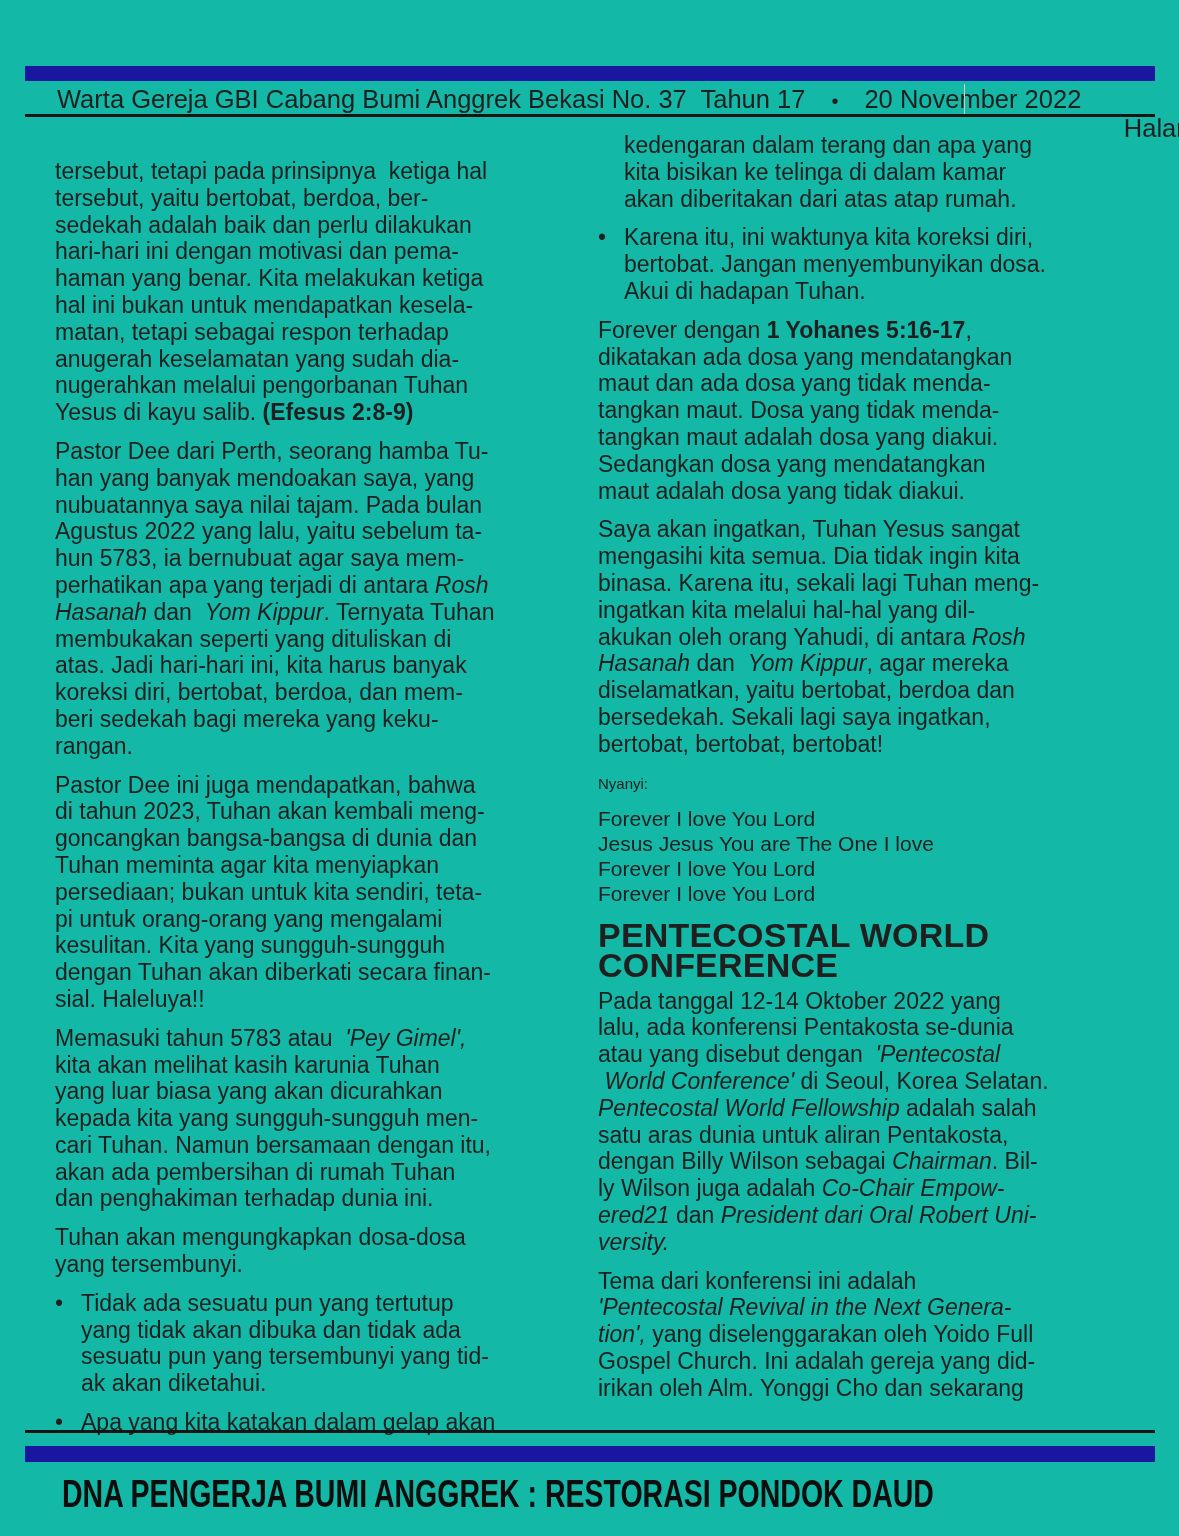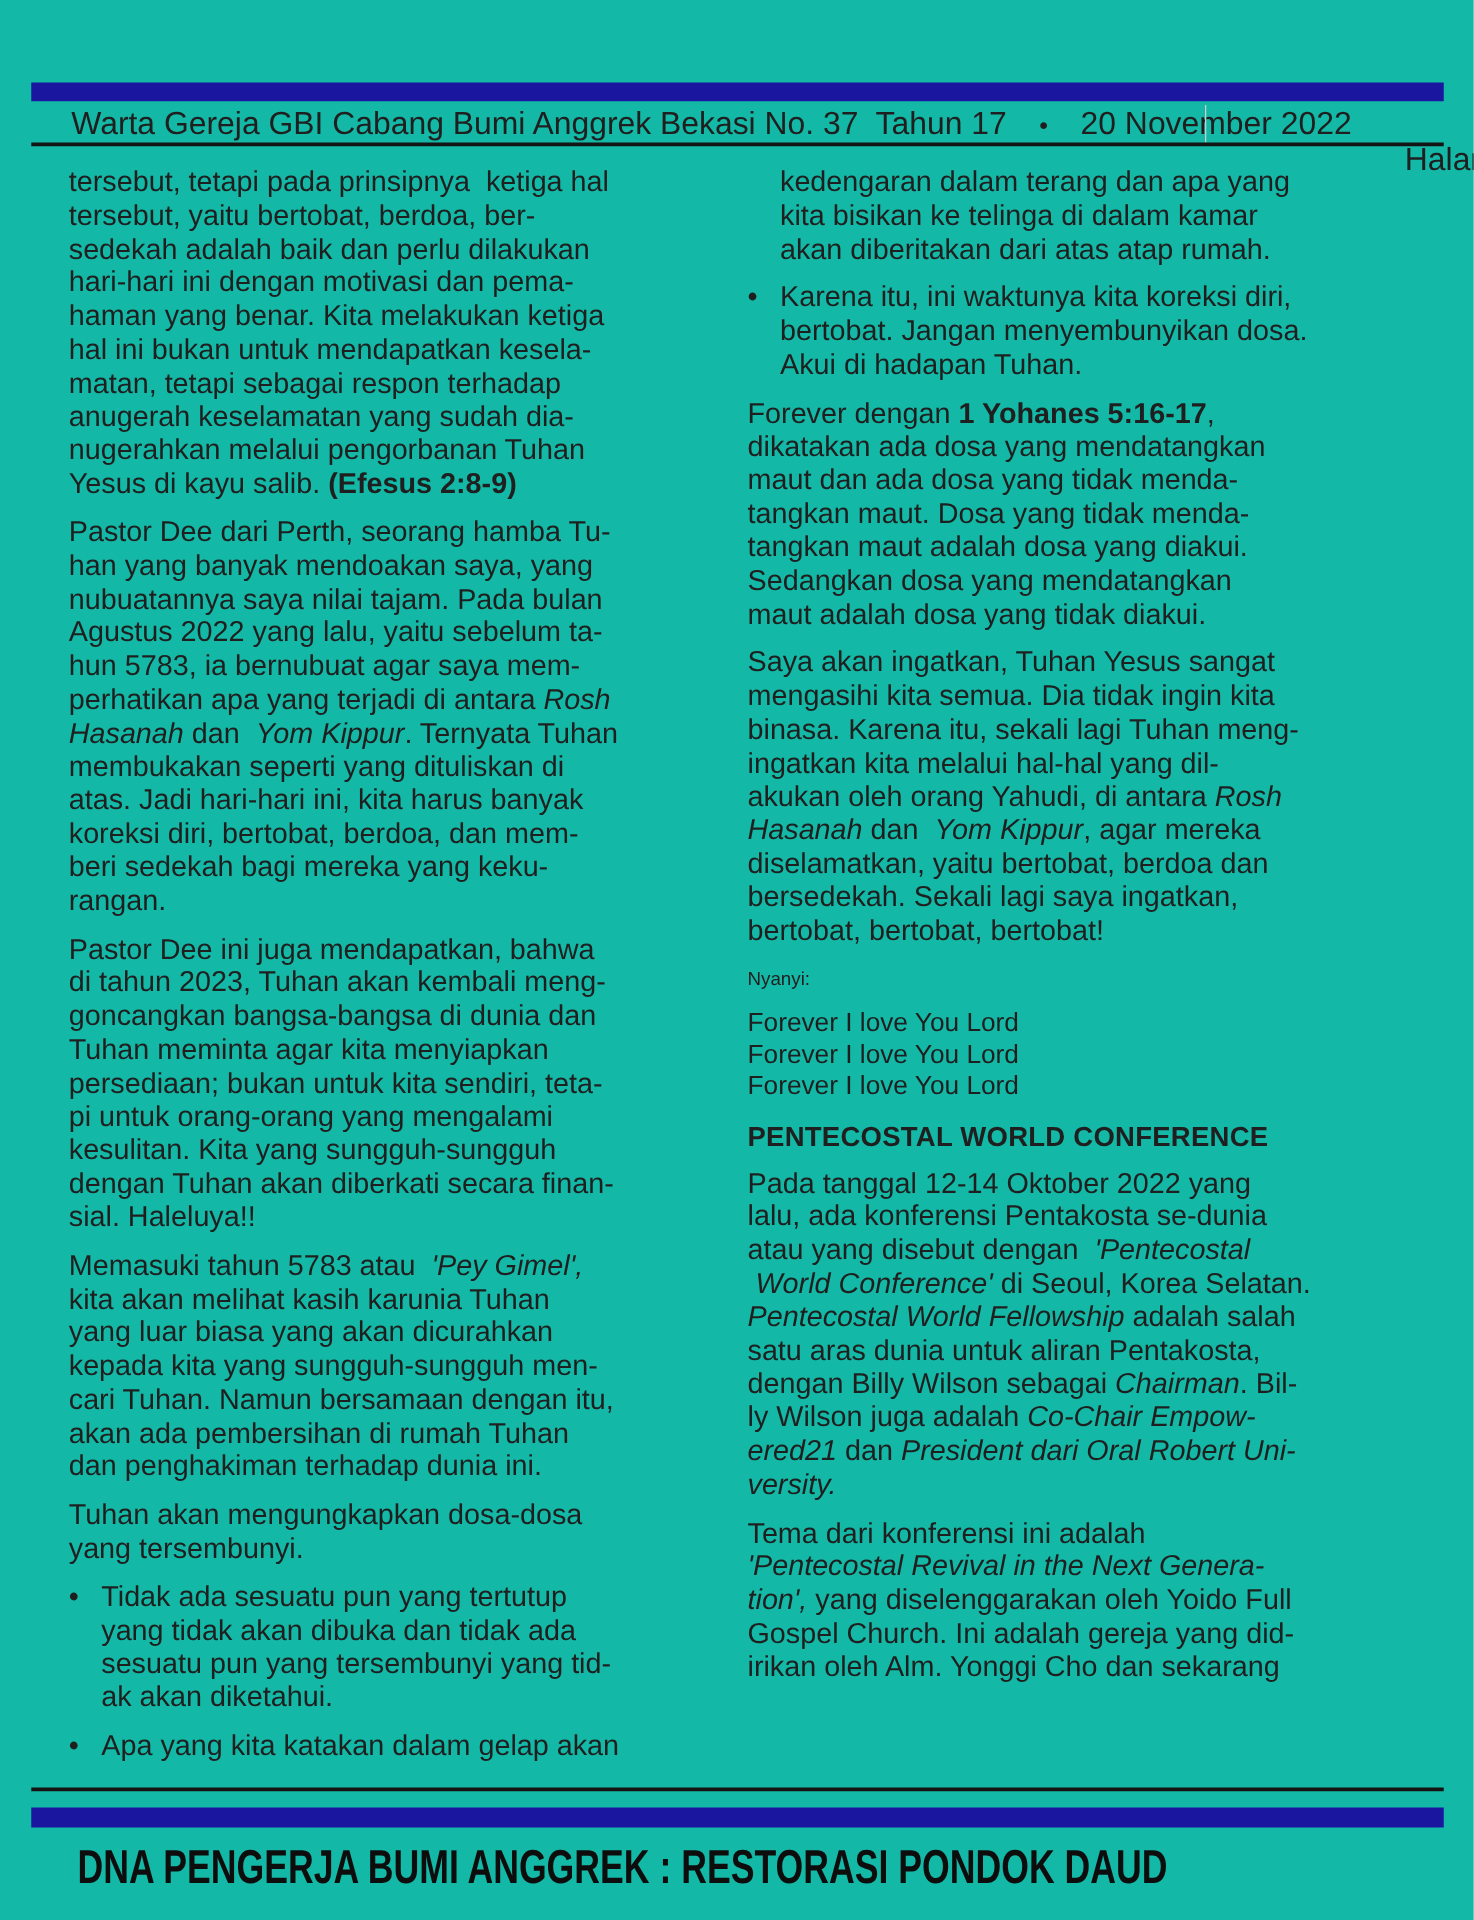--- a/index.html
+++ b/index.html
@@ -18,35 +18,35 @@
   .header-sep { margin:0 26px; font-size:20px; }
   .header-right { margin-left:auto; }
   .header-cell-divider { position:absolute; left:964px; top:84px; width:1px; height:30px; background:#cccccc; }
   .header-rule { position:absolute; left:25px; top:114px; width:1130px; height:3px; background:#141414; }
 
   .content {
     position:absolute; left:55px; top:132px; width:1081px;
     display:flex; gap:20px;
     font-size:23px; line-height:26.8px;
   }
-  .col-left  { width:523px; flex:none; }
+  .col-left  { width:523px; flex:none;margin-top:26px; }
   .col-right { width:538px; flex:none; }
 
   .para { white-space:pre-wrap; margin:0 0 12px 0; }
   .b { font-weight:bold; }
   .i { font-style:italic; }
 
   .bullet { display:flex; margin:0 0 12px 0; }
   .bullet .dot { flex:none; width:26px; }
   .bullet .btxt { white-space:pre-wrap; flex:1; }
   .bullet-cont { padding-left:26px; white-space:pre-wrap; margin:0 0 12px 0; }
 
   .nyanyi { font-size:15px; line-height:24px; margin:14px 0 10px 0; }
   .songs { font-size:21px; line-height:25px; margin:0 0 14px 0; }
-  .section-heading { font-weight:bold; font-size:22px; line-height:30px; margin:4px 0 8px 0; letter-spacing:0.2px; }
+  .section-heading { font-weight:bold; font-size:34px; line-height:30px; margin:4px 0 8px 0; letter-spacing:0.2px; }
 
   .bottom-rule { position:absolute; left:25px; top:1430px; width:1130px; height:3px; background:#141414; }
   .bottom-bar  { position:absolute; left:25px; top:1446px; width:1130px; height:16px; }
   .footer-text {
     position:absolute; left:62px; top:1474px;
     font-weight:bold; font-size:38px; line-height:40px; color:#0d0d0d;
     transform:scaleX(0.75); transform-origin:left center; white-space:pre;
   }
 </style>
 </head>
@@ -147,20 +147,21 @@
 binasa. Karena itu, sekali lagi Tuhan meng-
 ingatkan kita melalui hal-hal yang dil-
 akukan oleh orang Yahudi, di antara </span><span class="i">Rosh
 Hasanah</span><span> dan  </span><span class="i">Yom Kippur</span><span>, agar mereka
 diselamatkan, yaitu bertobat, berdoa dan
 bersedekah. Sekali lagi saya ingatkan,
 bertobat, bertobat, bertobat!</span></div>
       <div class="nyanyi">Nyanyi:</div>
       <div class="songs">
           <div>Forever I love You Lord</div>
+          <div>Jesus Jesus You are The One I love</div>
           <div>Forever I love You Lord</div>
           <div>Forever I love You Lord</div>
         </div>
       <div class="section-heading">PENTECOSTAL WORLD CONFERENCE</div>
       <div class="para"><span>Pada tanggal 12-14 Oktober 2022 yang
 lalu, ada konferensi Pentakosta se-dunia
 atau yang disebut dengan  </span><span class="i">'Pentecostal
  World Conference'</span><span> di Seoul, Korea Selatan.
 </span><span class="i">Pentecostal World Fellowship</span><span> adalah salah
 satu aras dunia untuk aliran Pentakosta,

